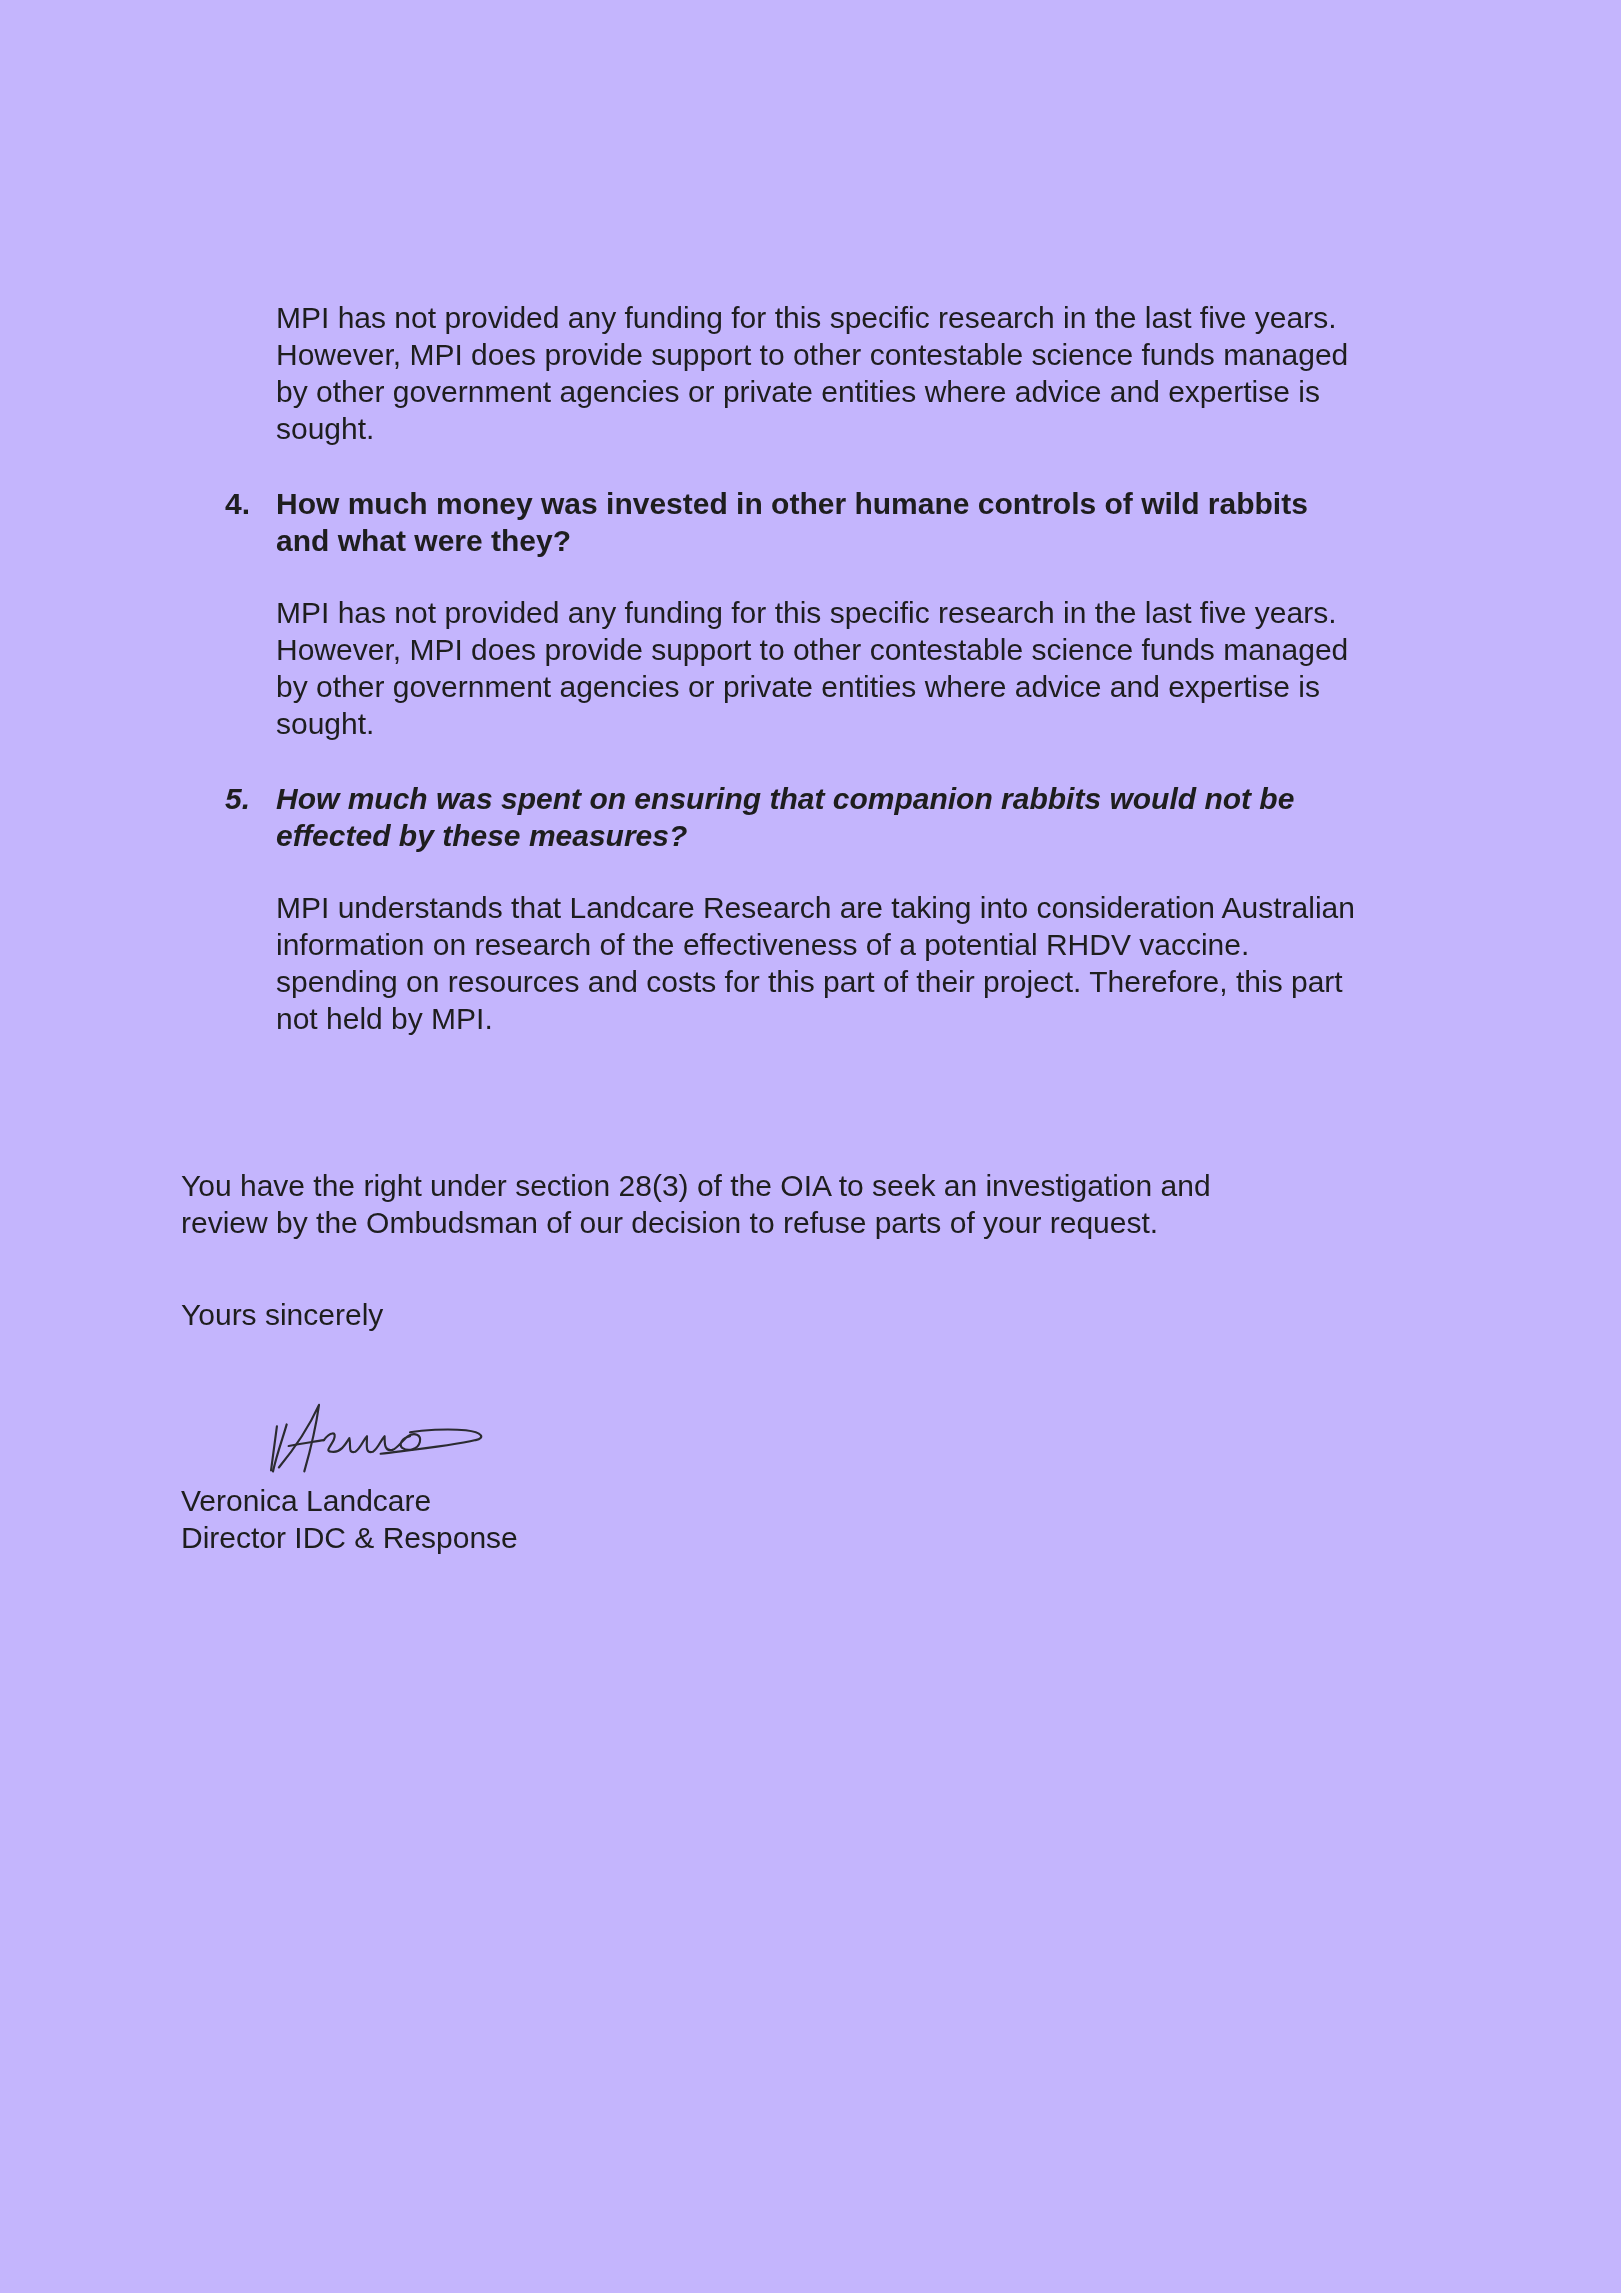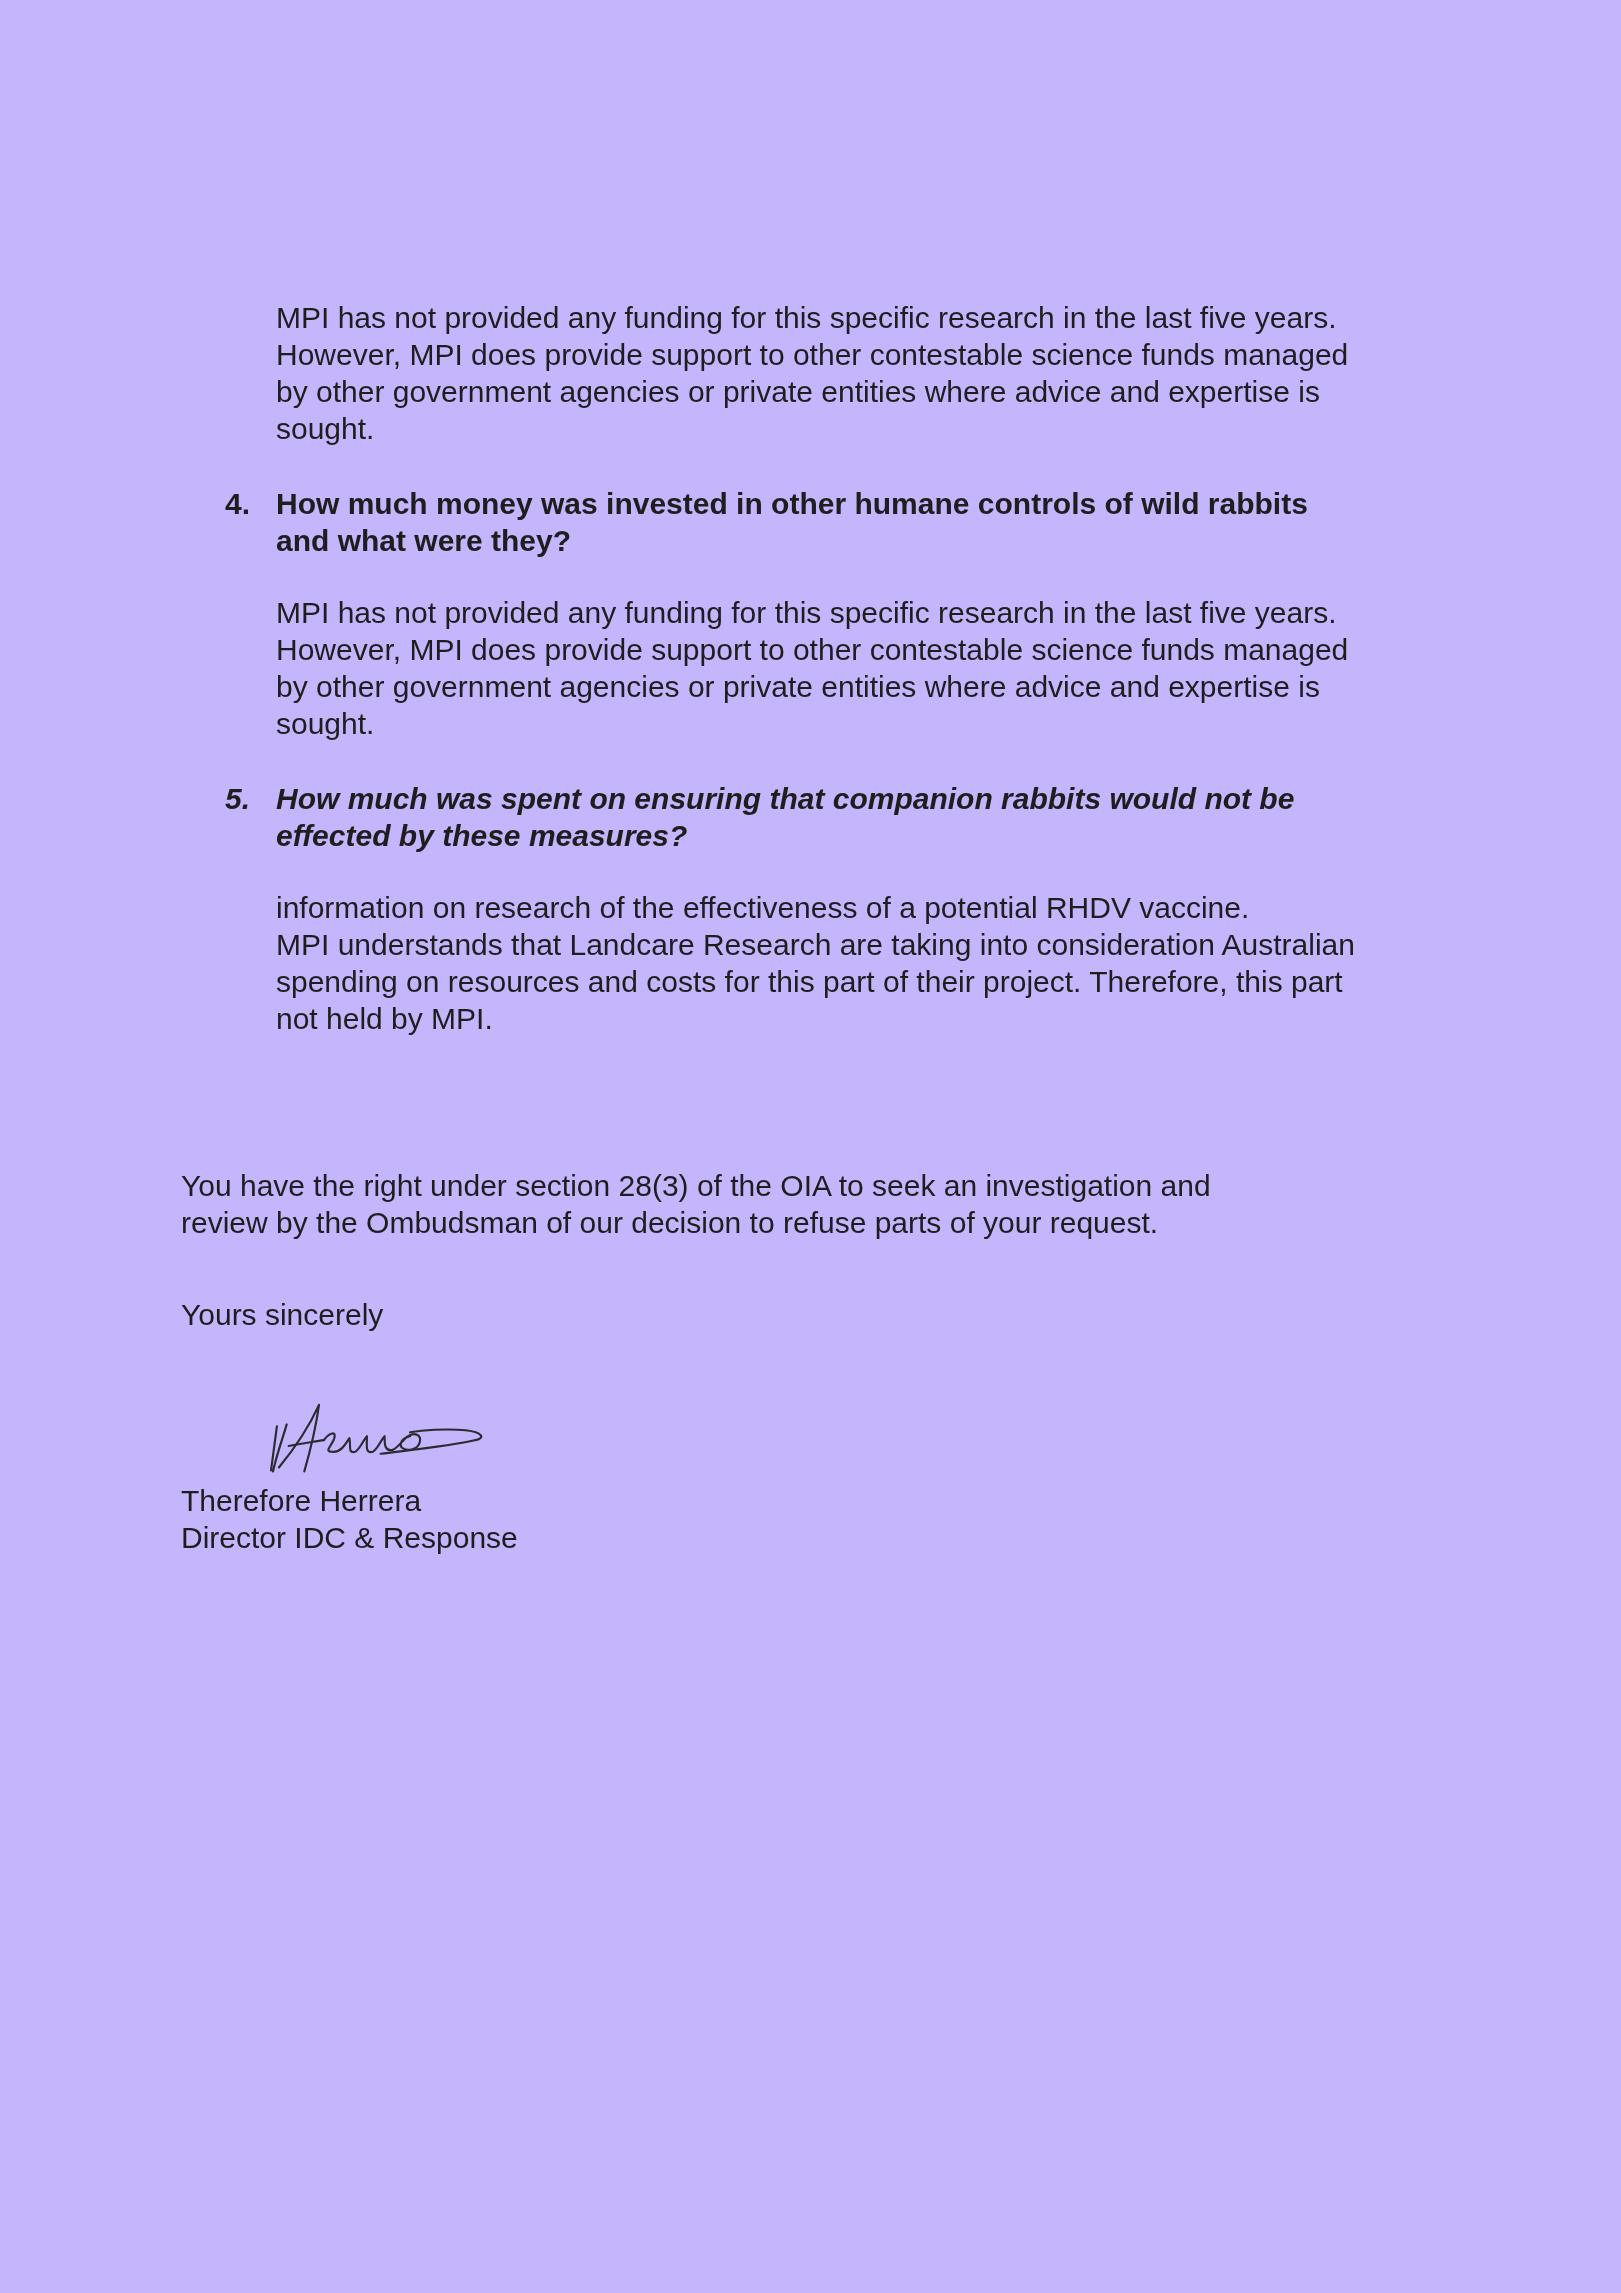--- a/index.html
+++ b/index.html
@@ -49,22 +49,22 @@
 
   <div class="question italic" style="top:780px;">
     <span class="num">5.</span>
     <div class="qtext">
       <span class="line">How much was spent on ensuring that companion rabbits would not be</span>
       <span class="line">effected by these measures?</span>
     </div>
   </div>
 
   <div class="para indented" style="top:889px;">
+    <span class="line">MPI understands that Landcare Research are taking into consideration Australian</span>
     <span class="line">information on research of the effectiveness of a potential RHDV vaccine.</span>
-    <span class="line">MPI understands that Landcare Research are taking into consideration Australian</span>
     <span class="line">spending on resources and costs for this part of their project. Therefore, this part</span>
     <span class="line">not held by MPI.</span>
   </div>
 
   <div class="para flush" style="top:1148px;margin-top:19px;">
     <span class="line">You have the right under section 28(3) of the OIA to seek an investigation and</span>
     <span class="line">review by the Ombudsman of our decision to refuse parts of your request.</span>
   </div>
 
   <div class="para flush" style="top:1296px;">Yours sincerely</div>
@@ -73,18 +73,18 @@
     <g fill="none" stroke="#2b2b30" stroke-width="2.2" stroke-linecap="round" stroke-linejoin="round">
       <path d="M12 30 C10 45, 8 60, 6 75 M22 28 C18 42, 12 58, 8 76"></path>
       <path d="M14 72 C28 55, 45 30, 55 8 C52 30, 46 55, 40 76"></path>
       <path d="M24 50 C35 48, 48 46, 60 44"></path>
       <path d="M60 44 C66 36, 74 34, 70 44 C66 52, 60 56, 70 56 C78 56, 82 48, 86 42 C88 50, 84 58, 92 56 C98 52, 100 44, 104 40 C104 50, 102 58, 110 56 C116 52, 118 44, 122 40 C122 48, 122 56, 130 54 C136 52, 140 44, 146 40 C152 36, 160 38, 158 46 C156 54, 146 56, 140 52 C136 48, 140 42, 148 40"></path>
       <path d="M118 58 C150 54, 190 50, 215 44 C225 42, 222 36, 205 34 C185 32, 160 34, 148 36"></path>
     </g>
   </svg>
 
   <div class="para flush" style="top:1482px;">
-    <span class="line">Therefore Herrera</span>
+    <span class="line">Veronica Landcare</span>
     <span class="line">Director IDC &amp; Response</span>
   </div>
 
 </div>
 
 
 </body></html>

